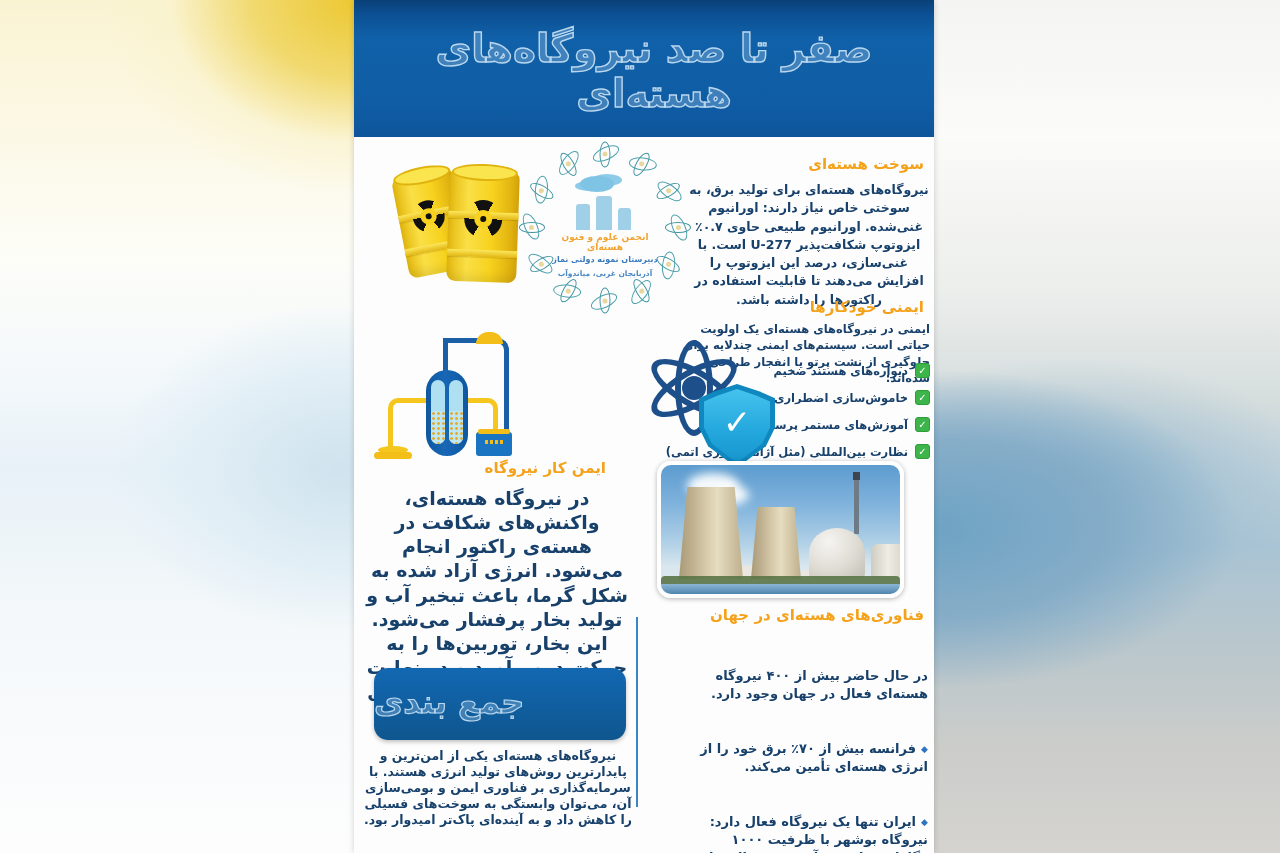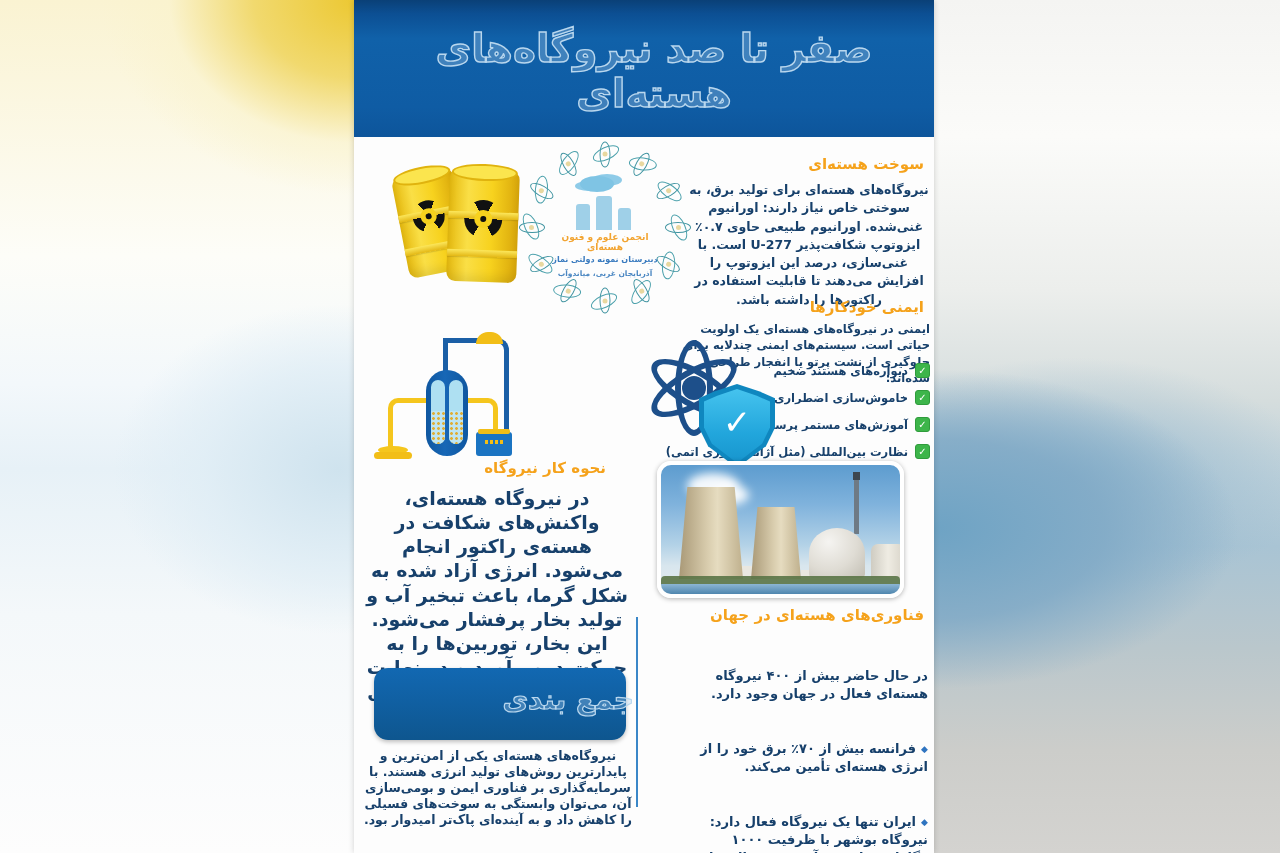--- a/index.html
+++ b/index.html
@@ -159,22 +159,22 @@
   .world-body { top:630px; right:6px; width:252px; font-size:13px; line-height:1.38; text-align:right; }
   .world-body p { margin-bottom:1px;margin-top:37px; }
   .world-bullet::before { content:"◆"; color:#2f74c0; font-size:9px; margin-left:5px; vertical-align:1px; }
 
   
   .v-divider { position:absolute; left:282px; top:617px; width:2px; height:190px; background:#3a87c8; }
 
   
   .summary-box { position:absolute; left:20px; top:668px; width:252px; height:72px; border-radius:14px;
     background:linear-gradient(180deg,#1268b2 0%, #0e568f 100%); box-shadow:0 2px 4px rgba(0,0,0,.25); }
-  .summary-title { position:absolute; left:8px; top:15px; width:100%; text-align:right;
-    font-size:28px; font-weight:bold; color:rgba(176,210,238,.30); -webkit-text-stroke:1.2px #b9d7ee; }
+  .summary-title { position:absolute; left:0; top:15px; width:100%; text-align:left;
+    font-size:32px; font-weight:bold; color:rgba(176,210,238,.30); -webkit-text-stroke:1.2px #b9d7ee; }
   .summary-body { top:748px; left:6px; width:276px; font-size:12.5px; line-height:1.27; text-align:center; }
 </style>
 </head>
 <body>
 
 <div class="stage">
   <div class="bg-left"></div>
   <div class="bg-right"></div>
 
   <div class="poster">
@@ -268,21 +268,21 @@
       <div class="r-base1"></div>
       <div class="r-base2"></div>
       <div class="r-pipe-yr"></div>
       <div class="r-box"></div>
       <div class="r-vessel">
         <div class="r-chamber r-c1"></div>
         <div class="r-chamber r-c2"></div>
       </div>
     </div>
 
-    <div class="h-orange how-heading">نحوه کار نیروگاه</div>
+    <div class="h-orange how-heading">ایمن کار نیروگاه</div>
     <div class="body-text how-body">در نیروگاه هسته‌ای، واکنش‌های شکافت در هسته‌ی راکتور انجام می‌شود. انرژی آزاد شده به شکل گرما، باعث تبخیر آب و تولید بخار پرفشار می‌شود. این بخار، توربین‌ها را به حرکت درمی‌آورد و در نهایت انرژی مکانیکی به برق تبدیل می‌شود.</div>
 
     <div class="photo">
       <div class="steam steam-1"></div>
       <div class="steam steam-2"></div>
       <div class="low-build lb1"></div>
       <div class="low-build lb2"></div>
       <div class="tower tower-1"></div>
       <div class="tower tower-2"></div>
       <div class="chimney"></div>

